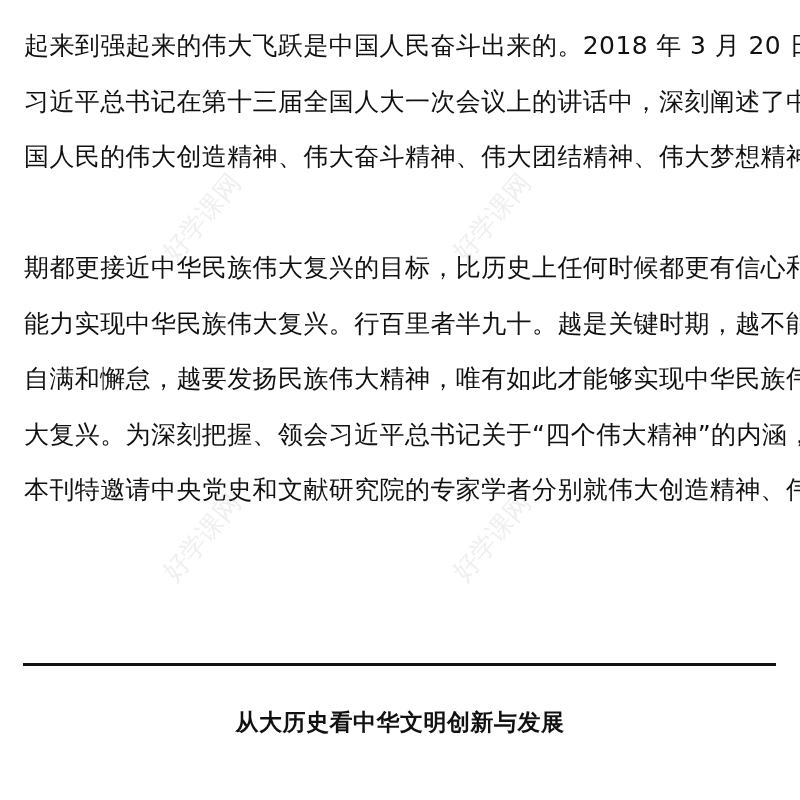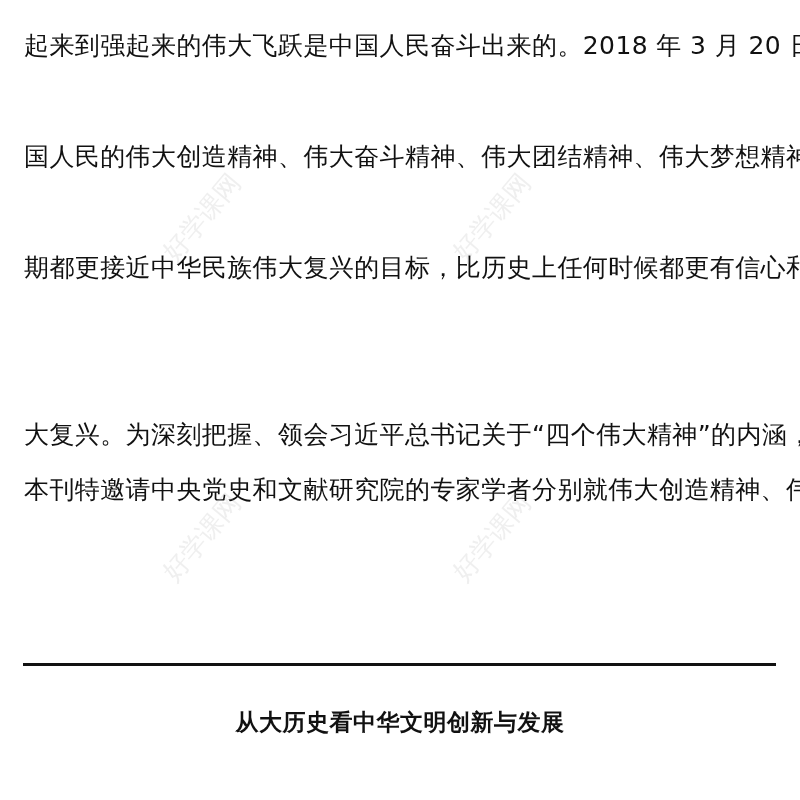--- a/index.html
+++ b/index.html
@@ -30,22 +30,25 @@
       transform: rotate(-50deg); white-space: nowrap; pointer-events: none;
     }
   </style>
 </head>
 <body>
 
 <div class="page">
   <div class="line partial-top"></div>
 
   <div class="line" style="top:31px">起来到强起来的伟大飞跃是中国人民奋斗出来的。2018 年 3 月 20 日,</div>
+  <div class="line" style="top:87px">习近平总书记在第十三届全国人大一次会议上的讲话中，深刻阐述了中</div>
   <div class="line" style="top:142px">国人民的伟大创造精神、伟大奋斗精神、伟大团结精神、伟大梦想精神，</div>
   <div class="line" style="top:253px">期都更接近中华民族伟大复兴的目标，比历史上任何时候都更有信心和</div>
+  <div class="line" style="top:309px">能力实现中华民族伟大复兴。行百里者半九十。越是关键时期，越不能</div>
+  <div class="line" style="top:364px">自满和懈怠，越要发扬民族伟大精神，唯有如此才能够实现中华民族伟</div>
   <div class="line" style="top:420px">大复兴。为深刻把握、领会习近平总书记关于“四个伟大精神”的内涵，</div>
   <div class="line" style="top:475px">本刊特邀请中央党史和文献研究院的专家学者分别就伟大创造精神、伟</div>
 
   <div class="divider"></div>
 
   <div class="section-title">从大历史看中华文明创新与发展</div>
 
   <div class="line partial-bottom"></div>
 
   <div class="watermark" style="left:150px; top:200px">好学课网</div>

